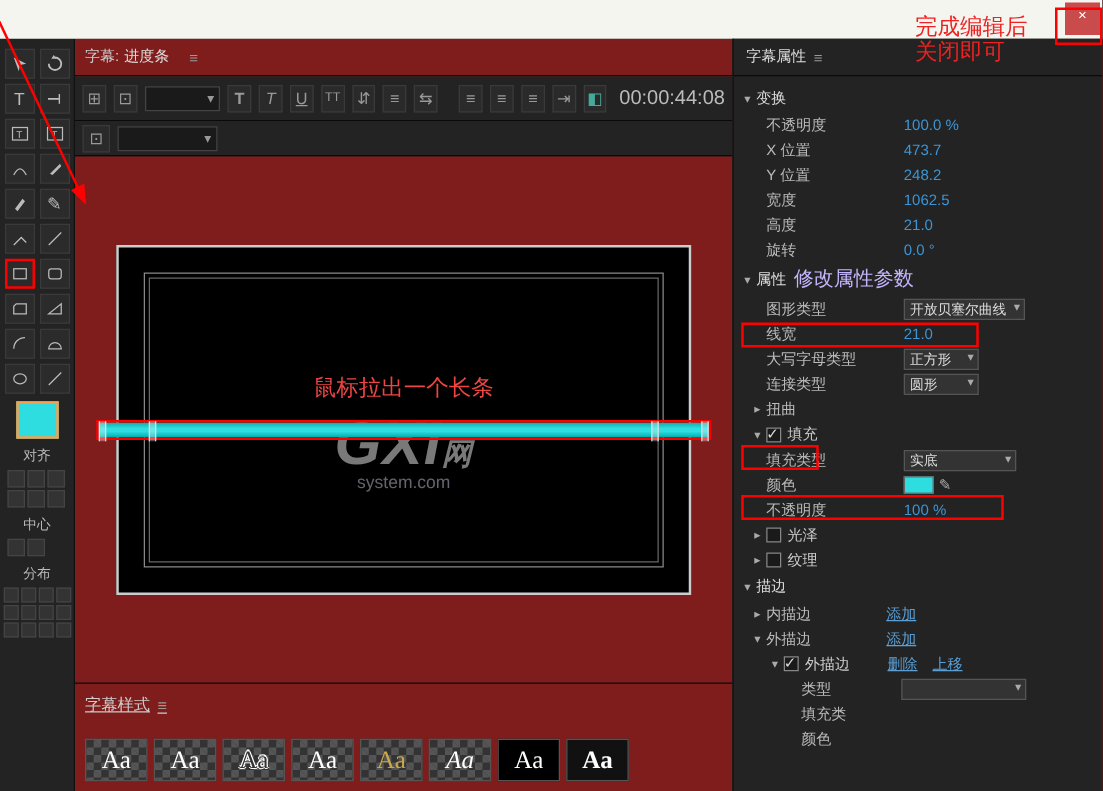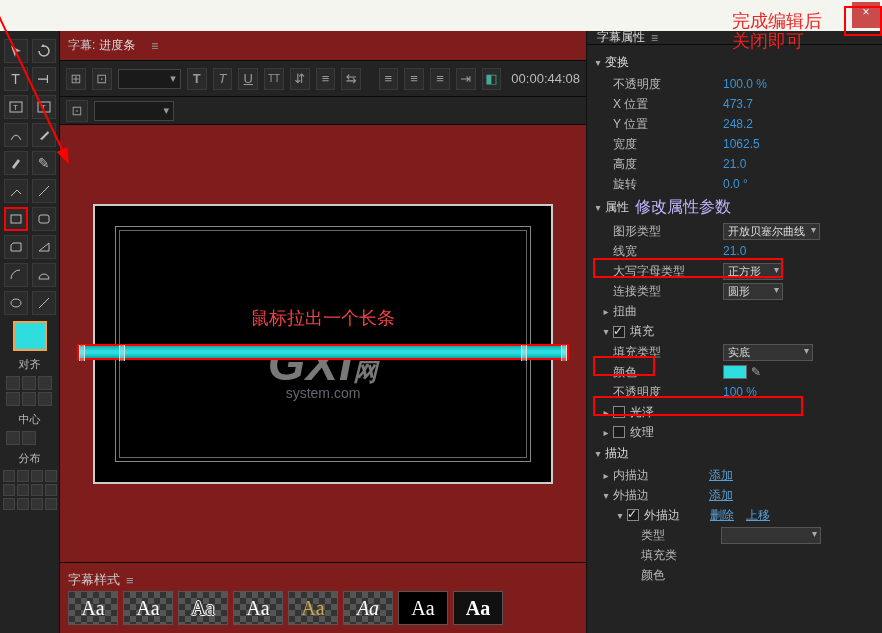--- a/index.html
+++ b/index.html
@@ -146,21 +146,21 @@
     background: #1a1a1a;
     border: 1px solid #444;
     color: #999;
     font-size: 11px;
     padding: 0 4px;
     display: flex; align-items: center; justify-content: flex-end;
   }
   .tb-sep { width: 6px; }
   .timecode {
     color: #bbb;
-    font-size: 13px;
+    font-size: 16px;
     margin-left: 4px;
   }
   .canvas-area {
     flex: 1;
     display: flex;
     align-items: center;
     justify-content: center;
     padding: 20px;
     position: relative;
     min-height: 0;
@@ -233,21 +233,22 @@
     pointer-events: none;
     z-index: 40;
   }
   .styles-panel {
     border-top: 1px solid #0a0a0a;
     padding: 8px;
   }
   .styles-header {
     display: flex; align-items: center;
     color: #ccc; font-size: 13px;
-    margin-bottom: 2px;
+    margin-bottom: 18px;
+    text-decoration: underline;
   }
   .styles-row {
     display: flex;
     gap: 5px;
     flex-wrap: wrap;
   }
   .style-swatch {
     width: 50px; height: 34px;
     display: flex; align-items: center; justify-content: center;
     font-family: Georgia, serif;
@@ -272,21 +273,21 @@
 
   .props-col {
     width: 296px;
     background: #232323;
     border-left: 1px solid #111;
     overflow-y: auto;
     font-size: 12px;
     position: relative;
   }
   .props-header {
-    height: 14px;
+    height: 30px;
     display: flex; align-items: center;
     padding: 0 10px;
     color: #ddd;
     border-bottom: 1px solid #0a0a0a;
   }
   .props-body {
     padding: 6px 8px 12px 4px;
   }
   .prop-group-title {
     display: flex; align-items: center;

